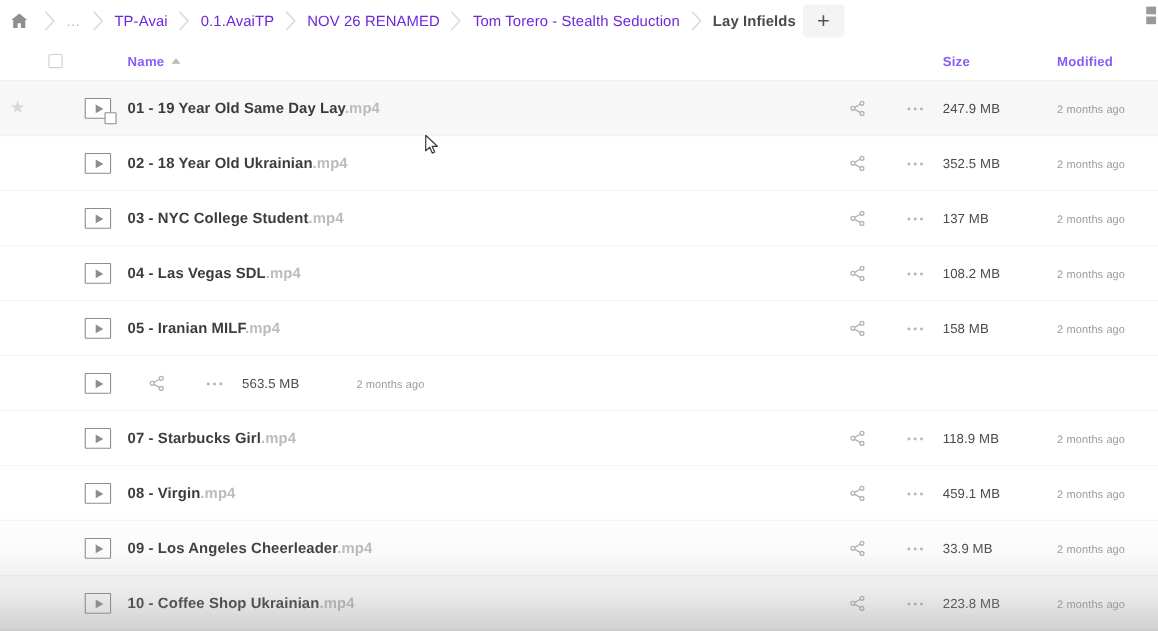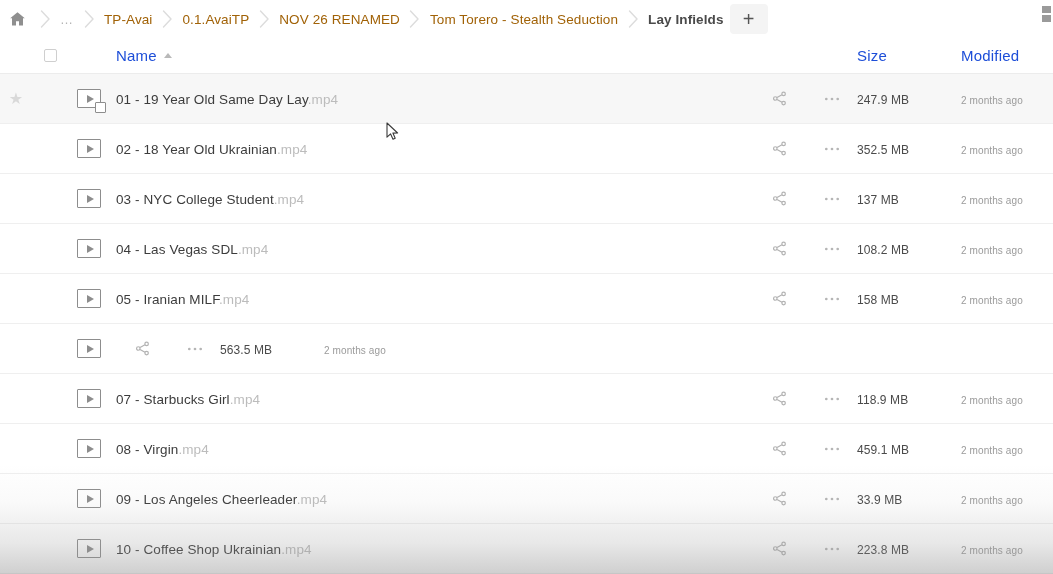--- a/index.html
+++ b/index.html
@@ -32,21 +32,21 @@
   .crumb-sep {
     flex: 0 0 auto;
     width: 26px;
     display: flex; align-items: center; justify-content: center;
     color: #d6d6d6;
   }
   .crumb-sep svg { display: block; }
   .crumb {
     flex: 0 0 auto;
     font-size: 13.5px;
-    color: #a16207;
+    color: #6d28d9;
     letter-spacing: 0.1px;
     padding: 4px 2px;
     cursor: default;
   }
   .crumb.ellipsis {
     color: #b5b5b5;
     font-size: 13px;
     align-self: flex-end;
     padding-bottom: 4px;
     letter-spacing: 1px;
@@ -101,23 +101,24 @@
     cursor: pointer;
   }
   .cell-icon { width: 46px; flex: 0 0 46px; display:flex; align-items:center; justify-content:flex-start; padding-left: 9px;}
   .cell-name { flex: 1 1 auto; min-width: 0; padding-left: 2px; }
   .cell-share { width: 56px; flex: 0 0 56px; display:flex; align-items:center; justify-content:center; }
   .cell-more  { width: 50px; flex: 0 0 50px; display:flex; align-items:center; justify-content:center; }
   .cell-size  { width: 86px; flex: 0 0 86px; padding-right: 4px; }
   .cell-mod   { width: 110px; flex: 0 0 110px; text-align: left; padding-left: 18px; }
 
   .hdr-label {
-    font-size: 15px;
-    color: #1d4ed8;
+    font-size: 12px;
+    color: #8b5cf6;
     letter-spacing: 0.2px;
+    font-weight: bold;
   }
   .hdr-name-wrap { display: flex; align-items: center; gap: 7px; }
   .sort-caret {
     width: 0; height: 0;
     border-left: 4.5px solid transparent;
     border-right: 4.5px solid transparent;
     border-bottom: 5px solid #b9b9b9;
   }
 
   
@@ -157,20 +158,21 @@
     border-radius: 1px;
     display: none;
   }
   .vid-icon.with-corner .corner { display: block; }
 
   .fname {
     font-size: 13.5px;
     color: #3c3c3c;
     letter-spacing: 0.1px;
     cursor: pointer;
+    font-weight: bold;
   }
   .fname .ext { color: #bcbcbc; }
 
   .share-icon svg, .more-icon svg { display: block; }
   .share-icon, .more-icon { cursor: pointer; }
 
   .size-val {
     font-size: 12px;
     color: #4a4a4a;
     letter-spacing: 0.1px;

